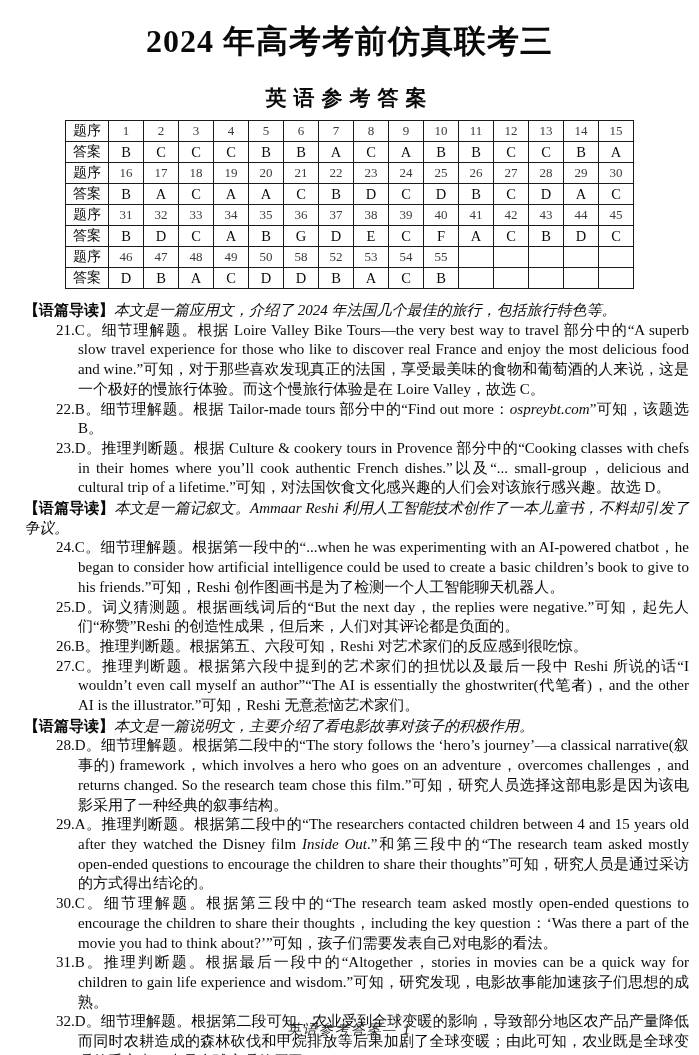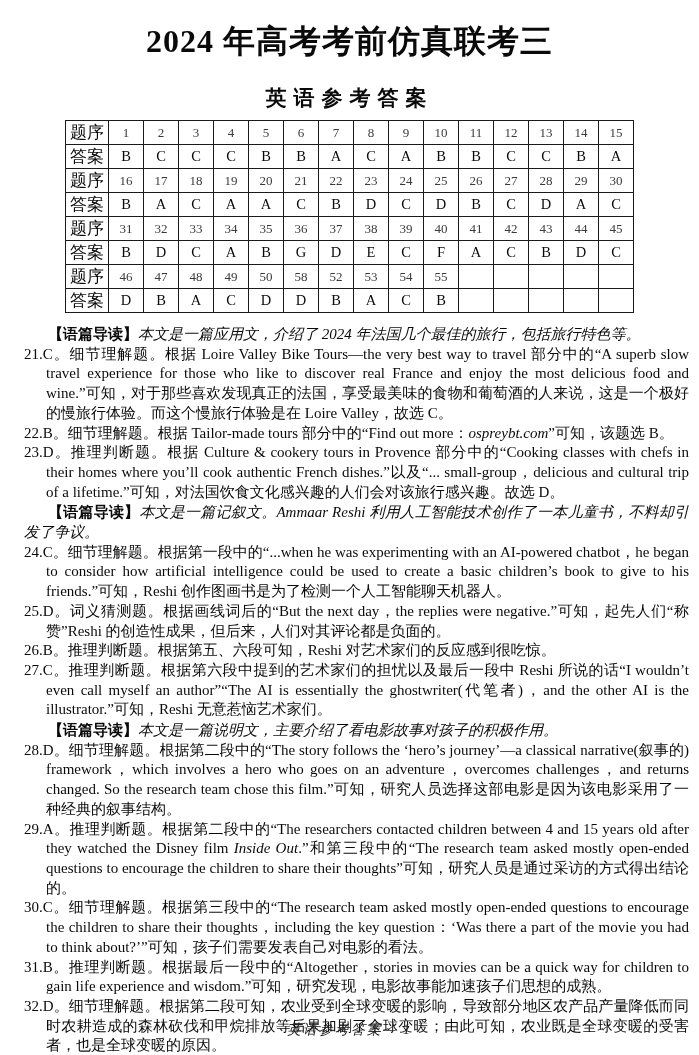--- a/index.html
+++ b/index.html
@@ -19,36 +19,35 @@
     margin:20px 0 8px 0;
   }
   table.answers{
     border-collapse:collapse;margin:0 auto 9px auto;
     border:1.5px solid #1a1a1a;
   }
   table.answers th,table.answers td{
     border:1px solid #1a1a1a;text-align:center;vertical-align:middle;
     height:20px;padding:0;font-weight:normal;
   }
-  table.answers th{width:42px;font-size:17px;}
+  table.answers th{width:42px;font-size:14px;}
   table.answers td{width:34px;}
   tr.num-row td{font-size:13px;color:#3a3a3a;}
   tr.ans-row td{font-size:14.5px;color:#0a0a0a;}
   .content{
     padding:2px 10px 0 24px;
     font-size:15px;line-height:19.7px;text-align:justify;
   }
   .content p{margin:0;}
-  p.item{padding-left:22px;text-indent:-22px;}
+  p.item{padding-left:22px;text-indent:-22px;margin-left:32px;}
   p.overview{font-style:italic;}
   .ov-label{
     font-style:normal;font-weight:bold;
     font-family:"Liberation Sans","DejaVu Sans",sans-serif;
     letter-spacing:0;
-    margin-left:24px;
   }
   .it{font-style:italic;}
   .footer{
     position:absolute;left:0;right:0;bottom:16px;
     text-align:center;font-style:italic;font-size:14px;color:#222;
     letter-spacing:2px;
   }
 </style>
 </head>
 <body>

